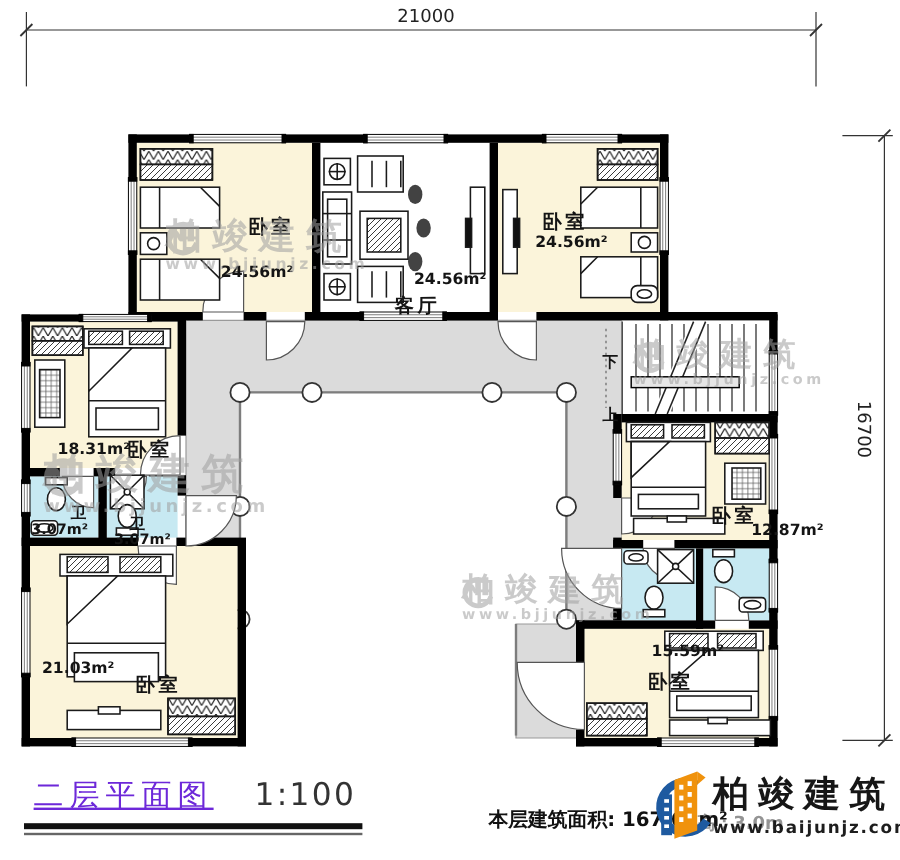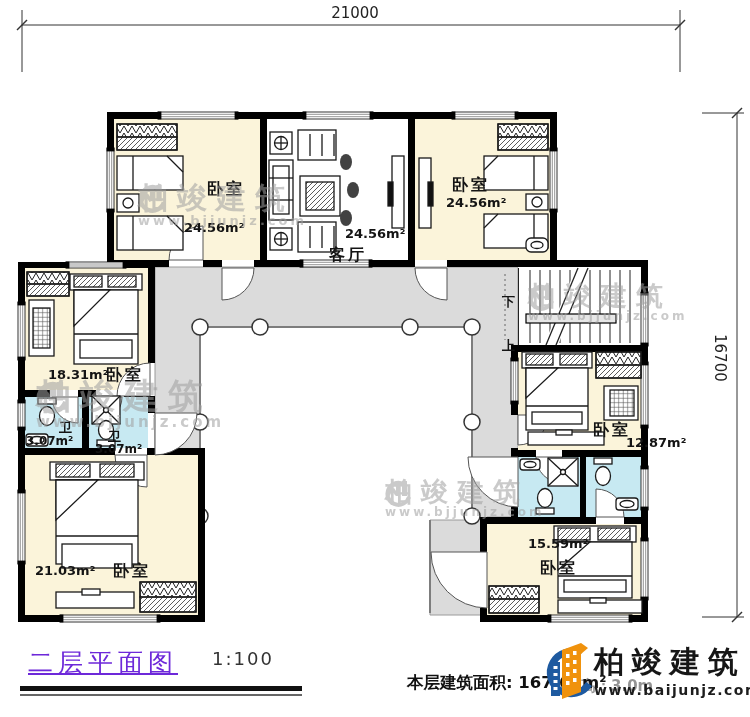--- a/index.html
+++ b/index.html
@@ -13,21 +13,21 @@
   .small-area{font-size:12px;}
   .dim{position:absolute;color:#222;font-weight:400;font-size:15px;}
   .dim-top{left:310px;top:4px;width:90px;text-align:center;}
   .dim-right{left:697px;top:348px;width:46px;text-align:center;transform:rotate(90deg);}
   .wm{position:absolute;display:flex;gap:7px;align-items:flex-start;color:#a0a0a0;opacity:.55;
       font-weight:700;pointer-events:none;}
   .wm .wm-txt{display:flex;flex-direction:column;line-height:1.05;}
   .wm .wm-cn{letter-spacing:9px;}
   .wm .wm-url{letter-spacing:3px;font-weight:700;}
   .footer-title{position:absolute;left:28px;top:646px;font-size:25px;letter-spacing:5px;color:#6d28d9;font-weight:400;text-decoration:underline;}
-  .footer-scale{position:absolute;left:212px;top:648px;font-size:18px;color:#333;font-weight:400;letter-spacing:2px;}
+  .footer-scale{position:absolute;left:212px;top:648px;font-size:26px;color:#333;font-weight:400;letter-spacing:2px;}
   .rule1{position:absolute;left:20px;top:686px;width:282px;height:5px;background:#111;}
   .rule2{position:absolute;left:20px;top:694px;width:282px;height:2px;background:#666;}
   .footer-area{position:absolute;left:407px;top:672px;font-size:16.5px;font-weight:600;color:#111;z-index:2;}
   .floor-height{position:absolute;left:566px;top:677px;font-size:15px;font-weight:600;color:#949494;z-index:1;}
   .logo-brand{position:absolute;left:594px;top:642px;font-size:30px;font-weight:800;letter-spacing:8px;color:#161616;z-index:3;}
   .logo-url{position:absolute;left:594px;top:682px;font-size:14px;font-weight:700;letter-spacing:1.5px;color:#1d1d1d;z-index:3;}
 </style>
 </head>
 <body>
 
@@ -522,25 +522,25 @@
 <div class="lbl area" style="left:345px;top:226px">24.56m²</div>
 <div class="lbl cn" style="left:329px;top:245px">客厅</div>
 <div class="lbl cn" style="left:452px;top:175px">卧室</div>
 <div class="lbl area" style="left:446px;top:195px">24.56m²</div>
 <div class="lbl area" style="left:48px;top:367px">18.31m²</div>
 <div class="lbl cn" style="left:106px;top:365px">卧室</div>
 <div class="lbl small-cn" style="left:59px;top:419px">卫</div>
 <div class="lbl small-area" style="left:26px;top:434px">3.07m²</div>
 <div class="lbl small-cn" style="left:108px;top:428px">卫</div>
 <div class="lbl small-area" style="left:95px;top:442px">3.07m²</div>
-<div class="lbl area" style="left:35px;top:563px">21.03m²</div>
+<div class="lbl area" style="left:35px;top:550px">21.03m²</div>
 <div class="lbl cn" style="left:113px;top:561px">卧室</div>
 <div class="lbl cn" style="left:593px;top:420px">卧室</div>
 <div class="lbl area" style="left:626px;top:435px">12.87m²</div>
-<div class="lbl area" style="left:528px;top:536px">15.59m²</div>
+<div class="lbl area" style="left:543px;top:536px">15.59m²</div>
 <div class="lbl cn" style="left:540px;top:558px">卧室</div>
 <div class="lbl small-cn" style="left:502px;top:293px">下</div>
 <div class="lbl small-cn" style="left:502px;top:337px">上</div>
 
 <div class="wm" style="left:138px;top:182px">
   <svg width="28" height="34" viewBox="0 0 26 30">
         <path d="M20,6 A11,11 0 1 0 24,18" fill="none" stroke="#a0a0a0" stroke-width="4"></path>
         <rect x="11" y="4" width="4" height="13" fill="#a0a0a0"></rect>
         <rect x="17" y="2" width="5" height="15" fill="#a0a0a0"></rect>
       </svg>

